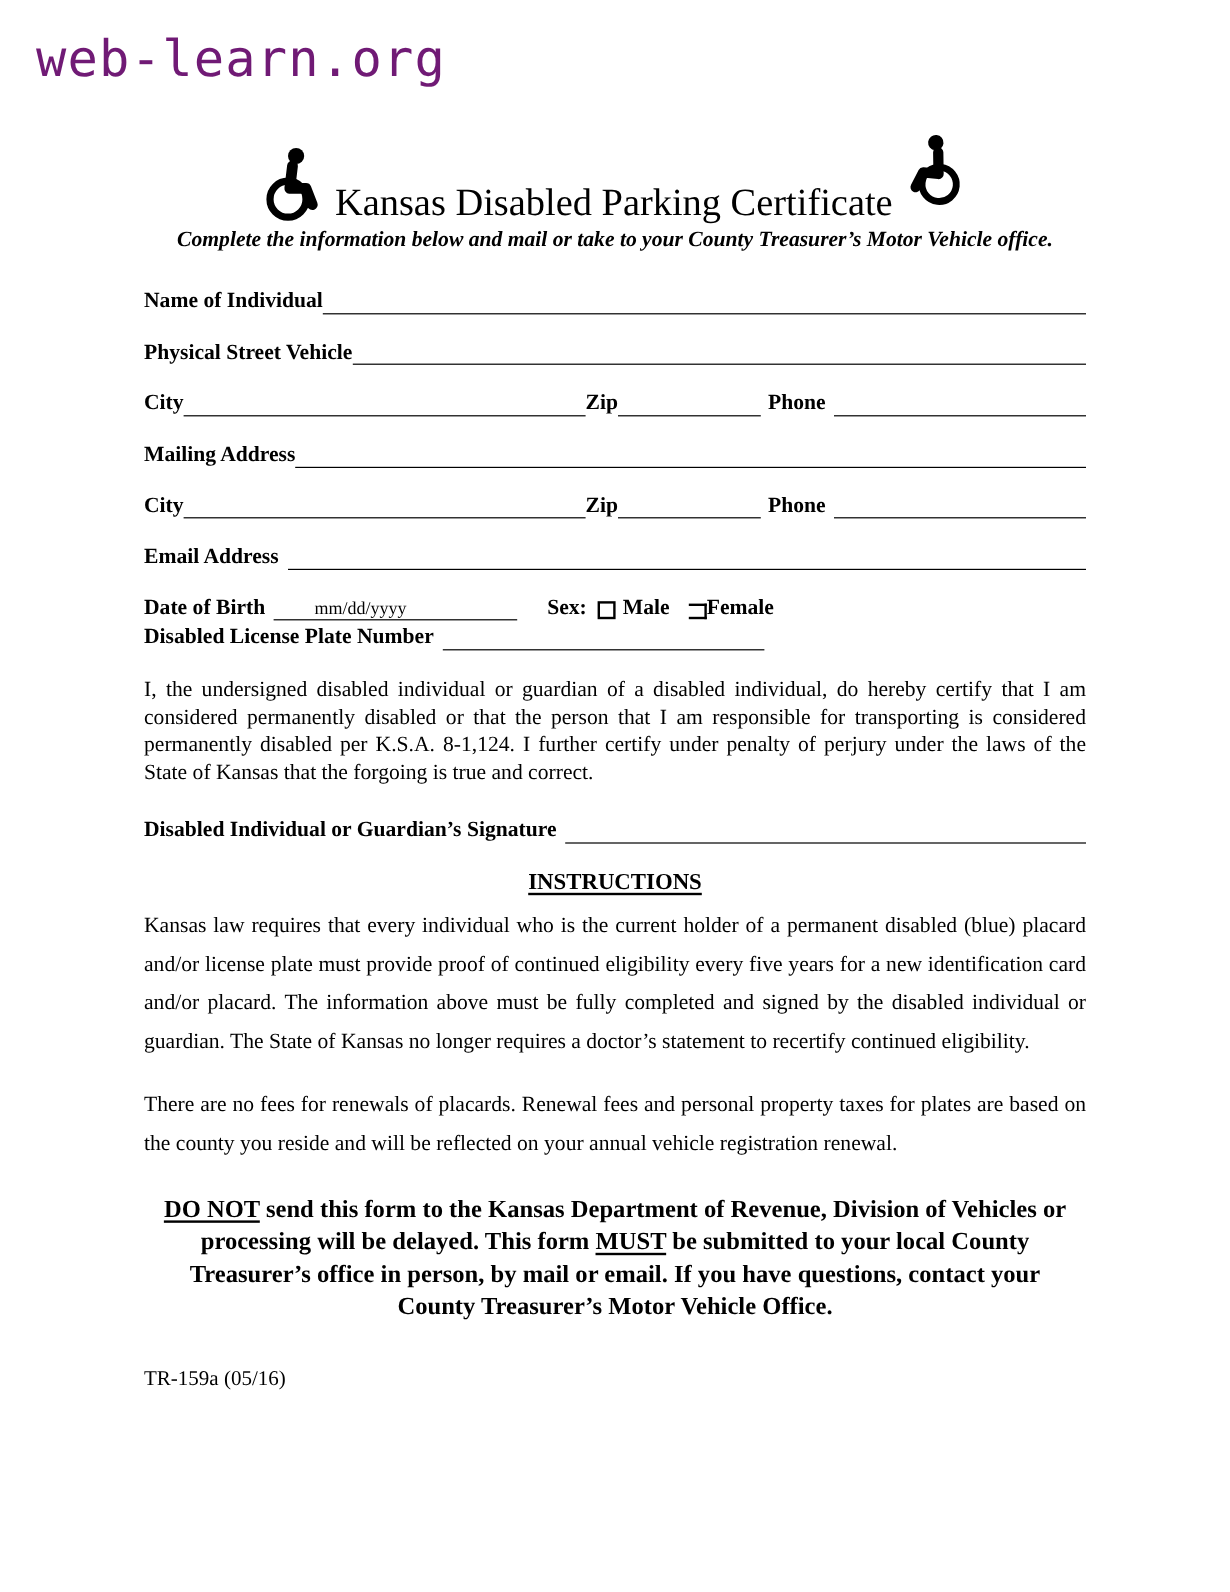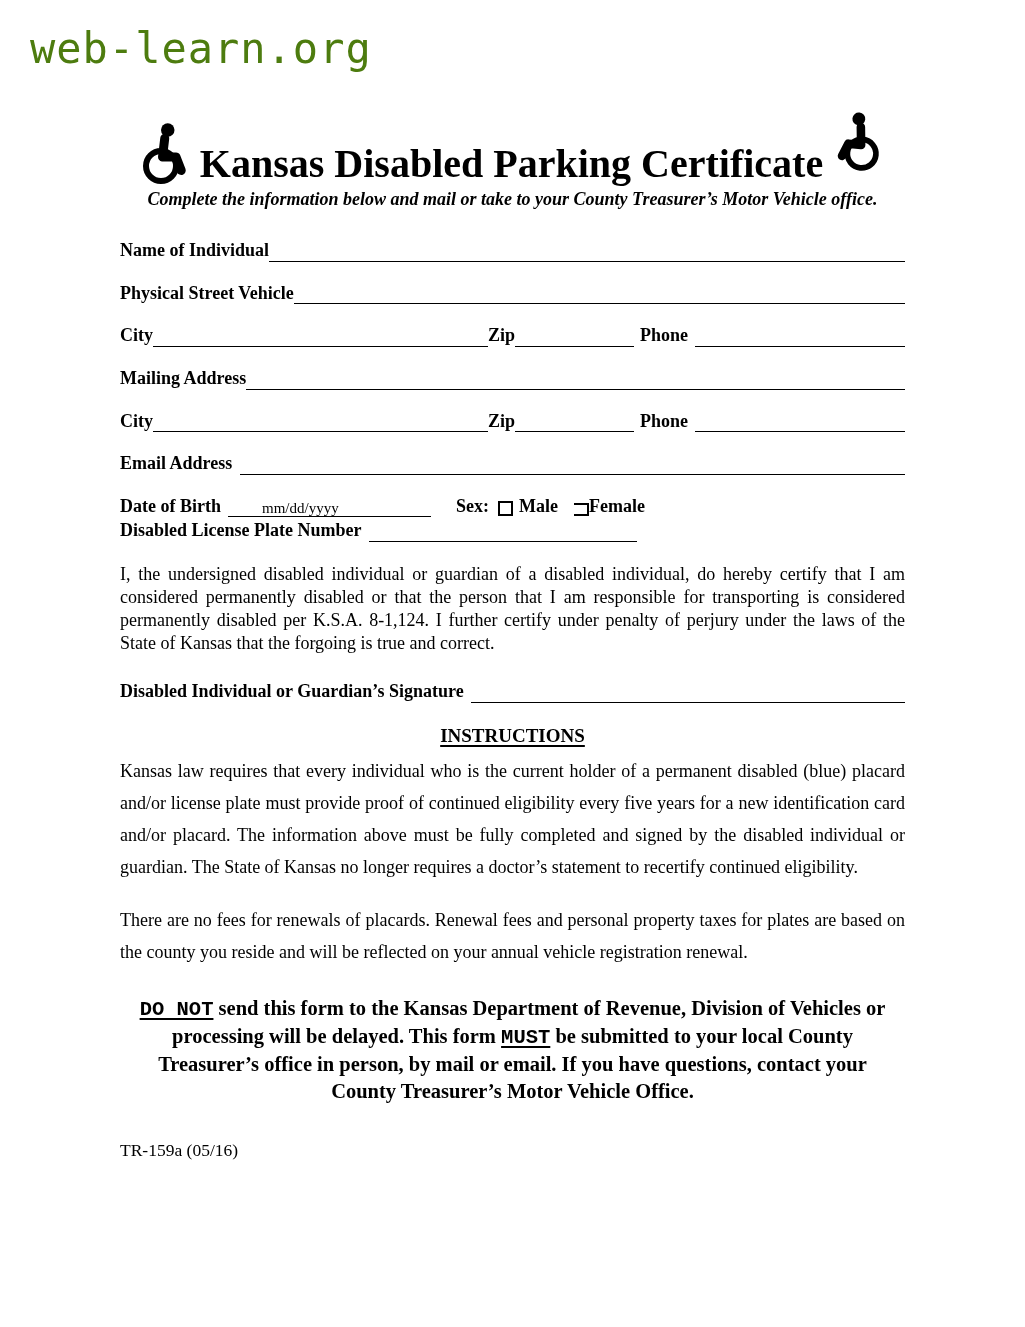--- a/index.html
+++ b/index.html
@@ -5,34 +5,34 @@
   * { margin:0; padding:0; box-sizing:border-box; }
   html,body { width:1025px; background:#fff; }
   body {
     height:1327px; overflow:hidden; position:relative;
     font-family:"Liberation Serif","DejaVu Serif",serif;
     color:#000;
   }
   .watermark {
     margin:26px 0 0 30px;
     font-family:"DejaVu Sans Mono","Liberation Mono",monospace;
-    font-size:42px; line-height:1.1; color:#4d7c0f; letter-spacing:1px;
+    font-size:42px; line-height:1.1; color:#701a75; letter-spacing:1px;
     font-weight:400;
   }
   .header { text-align:center; margin-top:40px; }
   .title-row {
     display:flex; justify-content:center; align-items:flex-end; gap:12px;
   }
   .title-row .wc { flex:0 0 auto; }
   .wc svg { display:block; }
   .wc-left svg { width:48px; height:64px; }
   .wc-right svg { width:50px; height:60px; transform:scaleX(-1) rotate(-6deg); }
   .wc-right { margin-bottom:14px; }
   h1.title {
-    font-size:40px; font-weight:bold; line-height:1.1; white-space:nowrap;
+    font-size:32px; font-weight:normal; line-height:1.1; white-space:nowrap;
   }
   .subtitle {
     font-size:18px; font-weight:bold; font-style:italic; margin-top:3px;
   }
   .content { padding:0 120px; }
   .form { margin-top:30px; }
   .row {
     display:flex; align-items:flex-end;
     font-size:18px; font-weight:bold; line-height:1.2;
     margin-bottom:21px; white-space:nowrap;
@@ -73,21 +73,21 @@
   }
   p.para {
     margin-top:8px; font-size:18px; line-height:32px; text-align:justify;
   }
   p.para2 { margin-top:21px; }
   p.warning {
     margin-top:27px; font-size:20.5px; font-weight:bold; line-height:27px;
     text-align:center; padding:0 4px;
   }
   p.warning .u {
-    text-decoration:underline; text-decoration-thickness:2px; text-underline-offset:3px;font-family:Liberation Mono, monospace;
+    text-decoration:underline; text-decoration-thickness:2px; text-underline-offset:3px;
   }
   .footer { margin-top:35px; font-size:17.5px; }
 </style>
 </head>
 <body>
 
 <div>
 
   <div class="watermark">web-learn.org</div>
 

